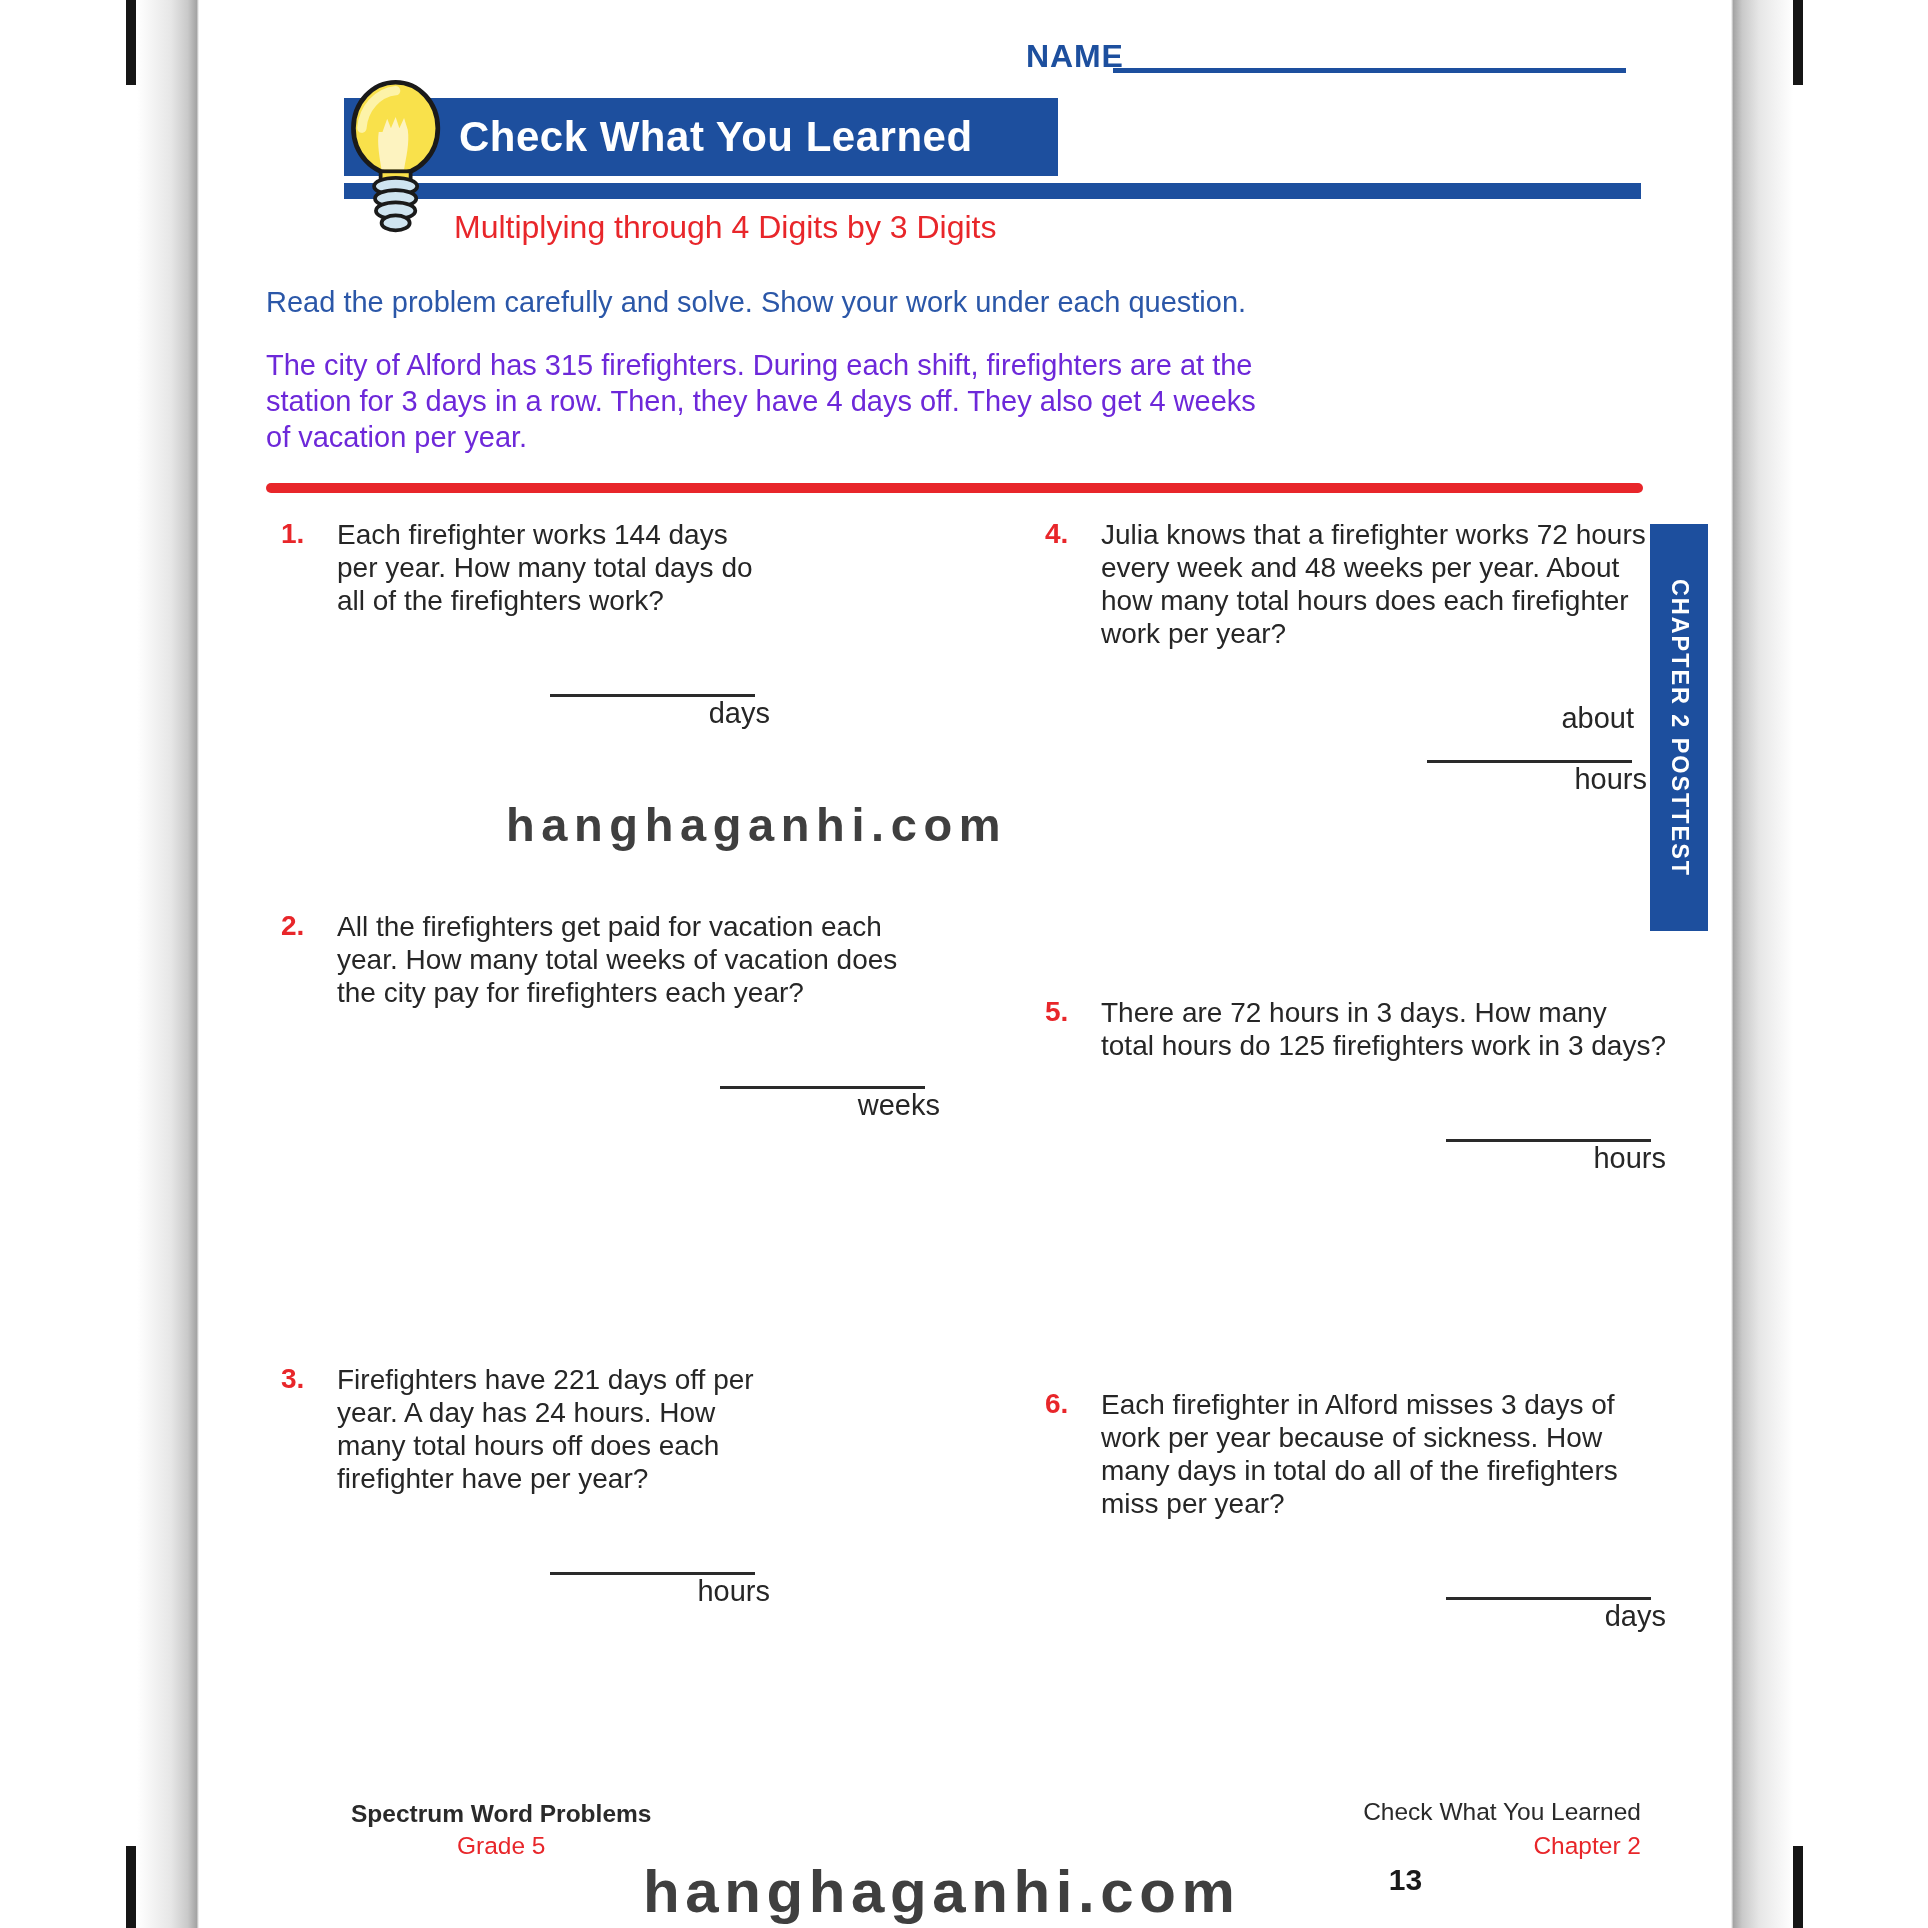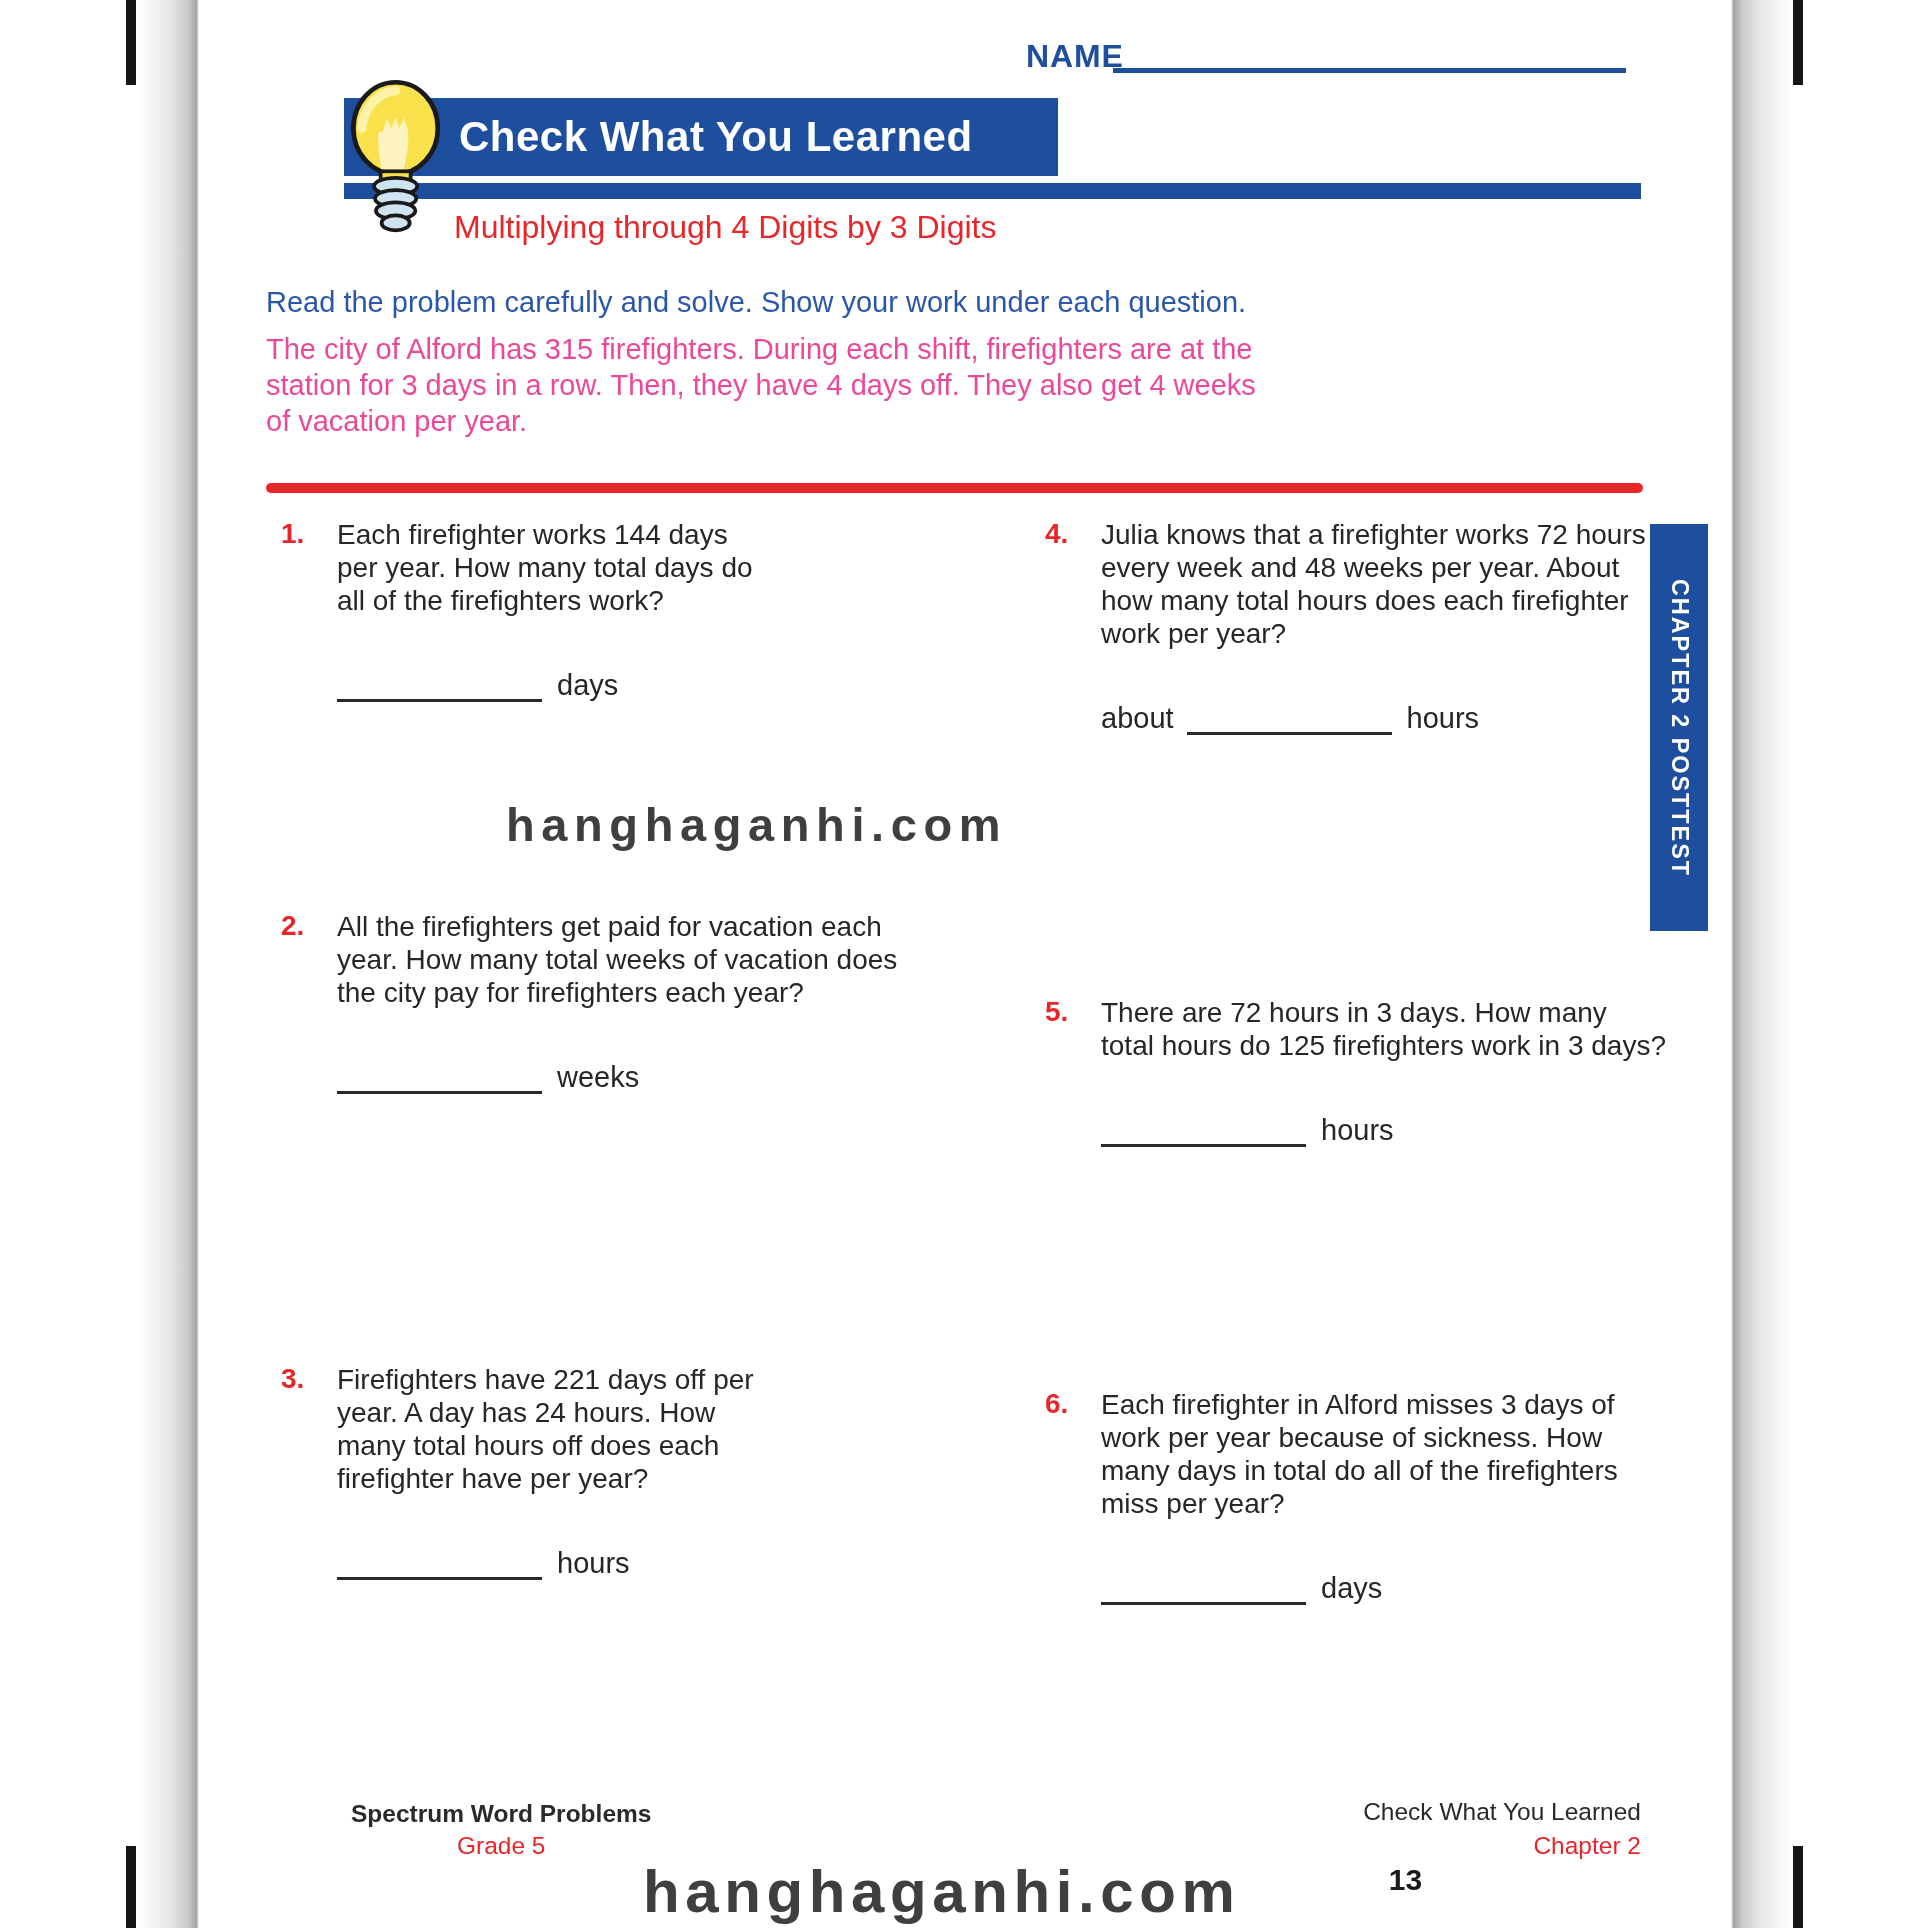--- a/index.html
+++ b/index.html
@@ -20,39 +20,39 @@
   .name-label { position:absolute; left:1026px; top:38px; font-size:32px; font-weight:bold; color:#1d4f9e; letter-spacing:0.9px; }
   .name-line { position:absolute; left:1113px; top:68px; width:513px; height:4.7px; background:#1d4f9e; }
 
   .banner { position:absolute; left:344px; top:98px; width:714px; height:78px; background:#1d4f9e; display:flex; align-items:center; }
   .banner-title { color:#ffffff; font-size:42px; font-weight:bold; padding-left:115px; letter-spacing:0.5px; white-space:nowrap; }
   .blue-rule { position:absolute; left:344px; top:183px; width:1297px; height:16px; background:#1d4f9e; }
   .bulb { position:absolute; left:345px; top:77px; width:105px; height:168px; }
 
   .subtitle { position:absolute; left:454px; top:209px; font-size:32px; font-weight:500; color:#e8262a; white-space:nowrap; }
   .instructions { position:absolute; left:266px; top:286px; font-size:29px; color:#2b57a8; white-space:nowrap; }
-  .intro { position:absolute; left:266px; top:331px; width:1022px; font-size:29px; line-height:36px; color:#ec4899; }
+  .intro { position:absolute; left:266px; top:347px; width:1022px; font-size:29px; line-height:36px; color:#6d28d9; }
 
   .red-rule { position:absolute; left:266px; top:483px; width:1377px; height:10.4px; background:#e8262a; border-radius:5.6px; }
 
   
   .question { position:absolute; display:flex; }
   .q-num { width:41px; min-width:41px; margin-right:15px; font-size:28px; font-weight:bold; color:#e8262a; text-align:left; }
   .q-body { font-size:28px; line-height:33px; color:#262626; }
   .q1 { left:281px; top:518px;  width:584px; }
   .q2 { left:281px; top:910px;  width:659px; }
   .q3 { left:281px; top:1363px; width:603px; }
   .q4 { left:1045px; top:518px;  width:621px; }
   .q5 { left:1045px; top:996px; width:640px; }
   .q6 { left:1045px; top:1388px; width:631px; }
   .q1 .q-text, .q3 .q-text { max-width:433px; }
   .q2 .q-text { max-width:603px; }
   .q4 .q-text { max-width:546px; }
   .q5 .q-text, .q6 .q-text { max-width:565px; }
-  .answer-row { margin-top:52px; font-size:29px; color:#262626; display:flex; align-items:flex-end; }
+  .answer-row { margin-top:52px; font-size:29px; color:#262626; display:flex; align-items:flex-end;flex-direction:column; }
   .answer-prefix:not(:empty) { margin-right:13px;text-align:right; }
   .answer-blank { display:inline-block; width:205px; height:28px; border-bottom:3.8px solid #2a2a2a; margin-right:15px; }
   .answer-unit { display:inline-block; }
 
   
   .chapter-tab { position:absolute; left:1650px; top:524px; width:58px; height:407px; background:#1d4f9e;
                  display:flex; align-items:center; justify-content:center; }
   .chapter-tab span { writing-mode:vertical-rl; color:#ffffff; font-size:23.5px; font-weight:bold; letter-spacing:1.9px; white-space:nowrap; }
 
   

